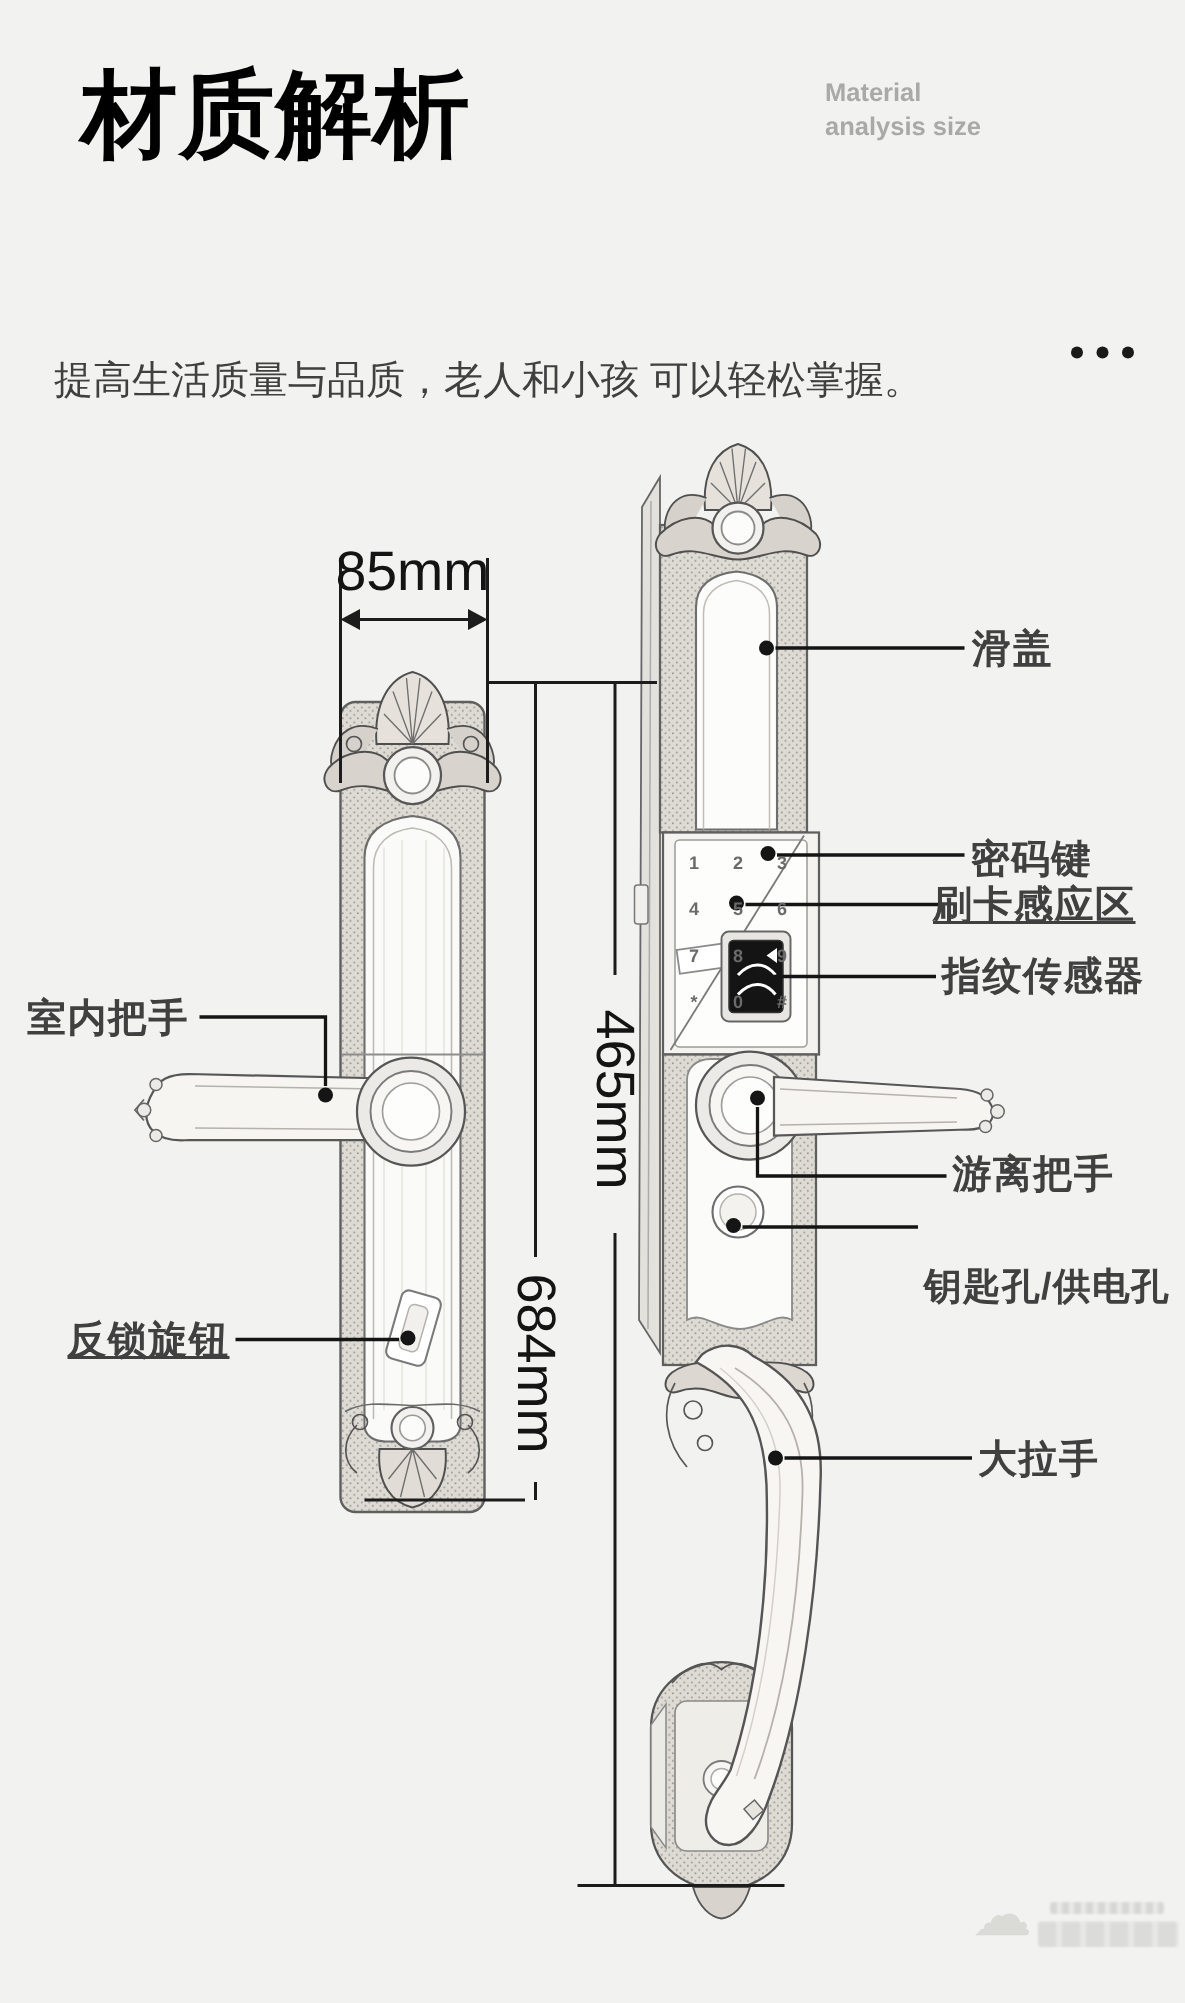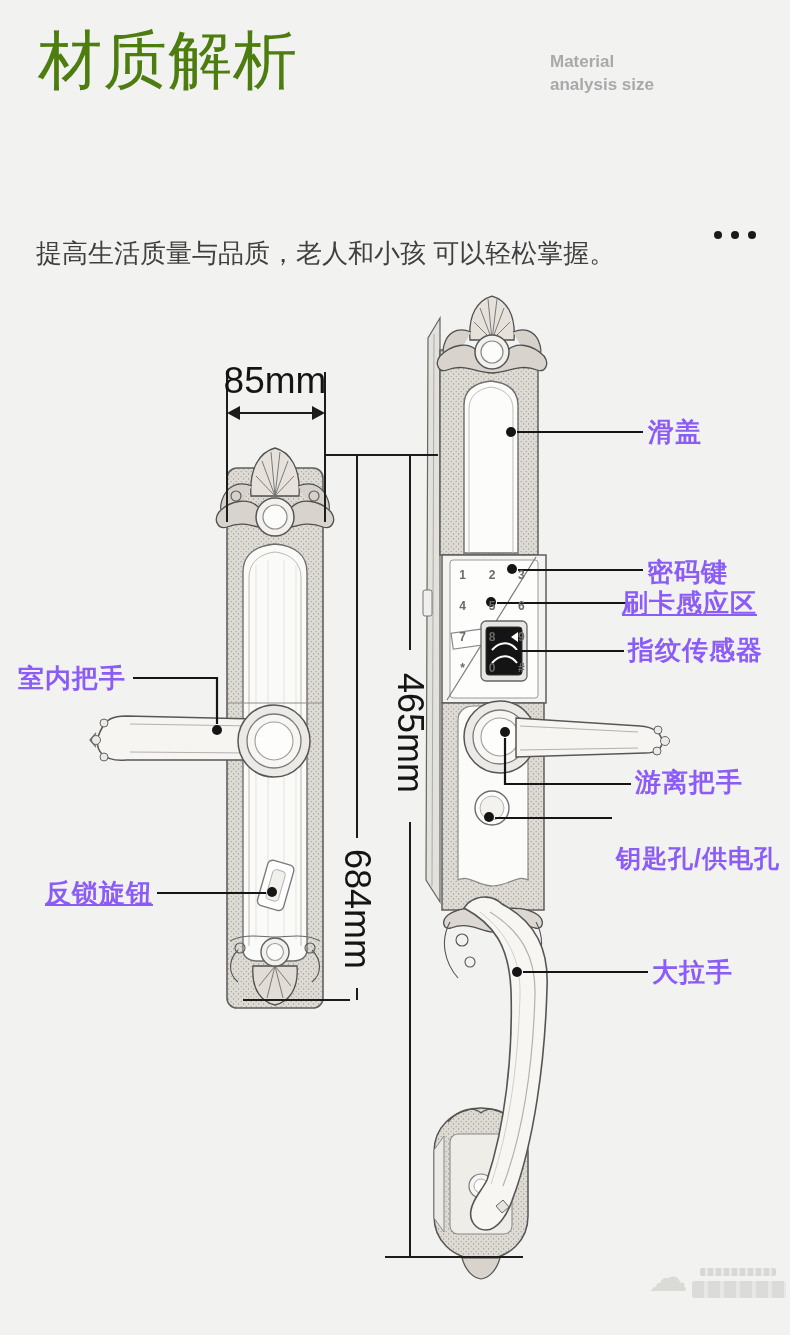--- a/index.html
+++ b/index.html
@@ -2,31 +2,31 @@
 <html><head>
 <meta charset="utf-8">
 <style>
   html,body{margin:0;padding:0;background:#f2f2f1;}
   #canvas{
     position:relative;width:790px;height:1335px;background:#f2f2f1;
     overflow:hidden;font-family:"Liberation Sans","DejaVu Sans",sans-serif;color:#111;
   }
   .abs{position:absolute;}
   
-  #page-title{top:22px;left:38px;margin:0;font-size:64px;line-height:77px;
-    font-weight:400;letter-spacing:1px;color:#4d7c0f;}
+  #page-title{top:22px;left:38px;margin:16px;font-size:64px;line-height:77px;
+    font-weight:700;letter-spacing:1px;color:#000000;}
   #subtitle-en{top:50px;right:40px;width:200px;text-align:left;font-size:17px;
     line-height:23px;color:#a9a9a9;font-weight:600;}
   #description{top:236px;left:36px;font-size:26px;color:#404040;letter-spacing:0px;}
   #dots-decoration{top:231px;left:714px;display:flex;gap:9px;}
   #dots-decoration i{width:8px;height:8px;border-radius:50%;background:#1a1a1a;display:block;}
   
   #art{top:0;left:0;}
   
-  .lbl{font-size:26px;font-weight:600;color:#8b5cf6;letter-spacing:1px;white-space:nowrap;line-height:26px;}
+  .lbl{font-size:26px;font-weight:600;color:#404040;letter-spacing:1px;white-space:nowrap;line-height:26px;}
   #lbl-huagai{left:648px;top:419px;}
   #lbl-mima{left:647px;top:559px;}
   #lbl-shuaka{left:622px;top:590px;text-decoration:underline;}
   #lbl-zhiwen{left:628px;top:637px;}
   #lbl-youli{left:635px;top:769px;}
   #lbl-yaoshi{left:616px;top:806px;font-size:25px;margin-top:39px;}
   #lbl-dalashou{left:652px;top:959px;}
   #lbl-shinei{left:18px;top:665px;}
   #lbl-fansuo{left:45px;top:880px;text-decoration:underline;}
   

